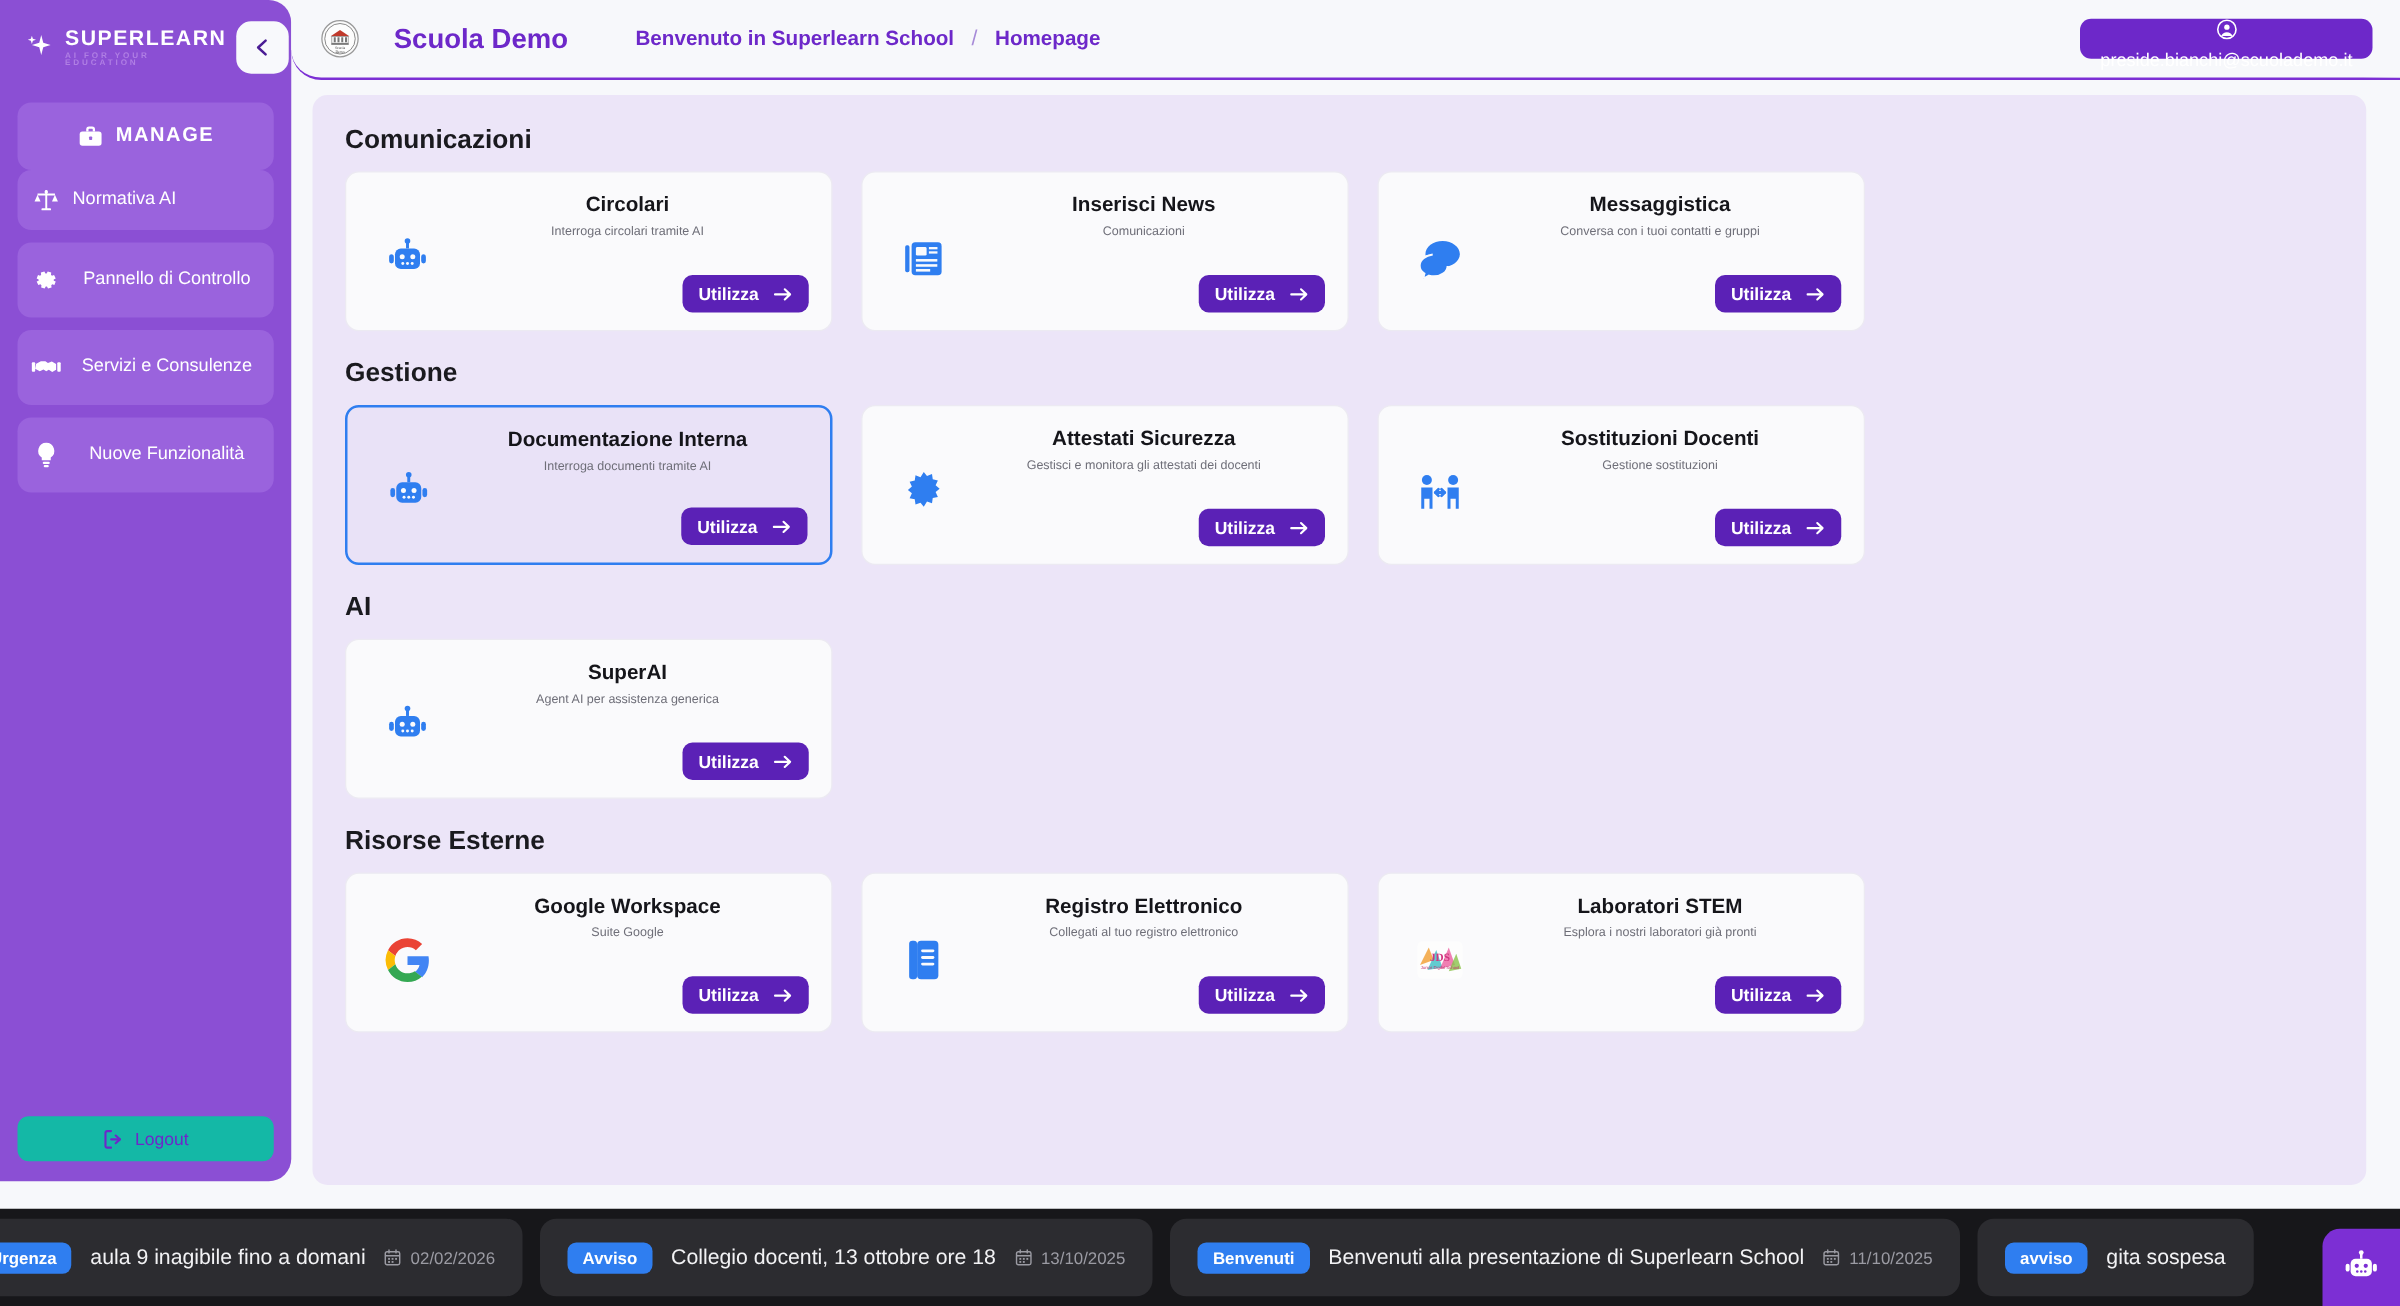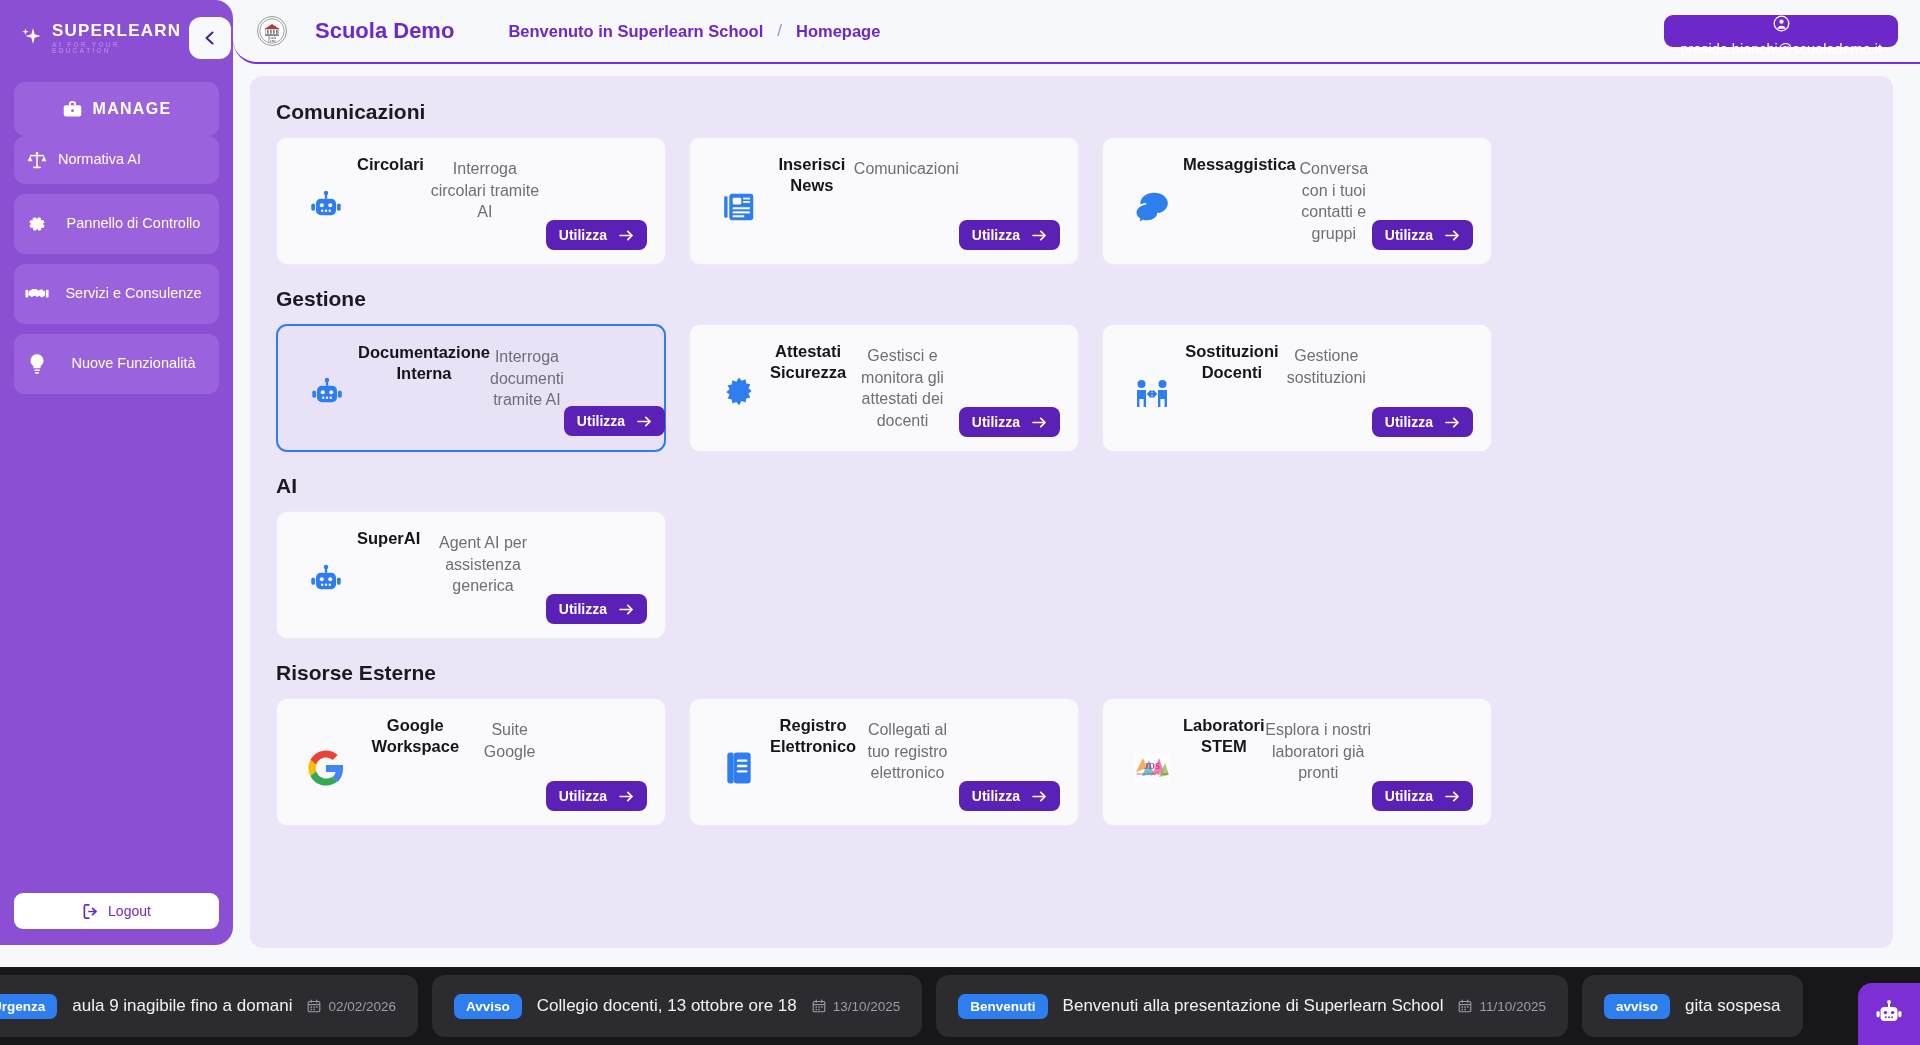--- a/index.html
+++ b/index.html
@@ -52,21 +52,21 @@
   }
   .nav-item.tall { min-height: 60px; }
   .nav-ico { width: 26px; flex: 0 0 26px; display: flex; align-items: center; justify-content: center; }
   .nav-label {
     color: #fff; font-size: 14.5px; flex: 1; text-align: center;
     line-height: 1.35;
   }
   .nav-item.single .nav-label { text-align: left; }
   #logout-btn {
     margin-top: auto; height: 36px;
-    background: #ffffff; border-radius: 9px;
+    background: #14b8a6; border-radius: 9px;
     display: flex; align-items: center; justify-content: center; gap: 9px;
     color: #6d28c9; font-size: 14px; cursor: pointer;
   }
 
   
   #header {
     position: absolute; left: 233px; top: 0; right: 0; height: 64px;
     background: #f7f8fb;
     border-bottom: 2.5px solid #7c2fd4;
     border-bottom-left-radius: 24px;
@@ -114,27 +114,27 @@
   }
   .card.selected {
     background: #e9e2f7;
     border: 2px solid #2f7ef0;
   }
   .card-ico {
     width: 62px; flex: 0 0 62px;
     display: flex; align-items: center; justify-content: center;
     padding-top: 10px;
   }
-  .card-body { flex: 1; display: flex; flex-direction: row; }
+  .card-body { flex: 1; display: flex; flex-direction: column; }
   .card-title {
     font-size: 16.5px; font-weight: bold; color: #15151a;
     text-align: center; line-height: 1.25;
   }
   .card-sub {
-    font-size: 16px; color: #6e6e78; text-align: center;
+    font-size: 10px; color: #6e6e78; text-align: center;
     margin-top: 4px; line-height: 1.35;
   }
   .card-btn-row { margin-top: auto; display: flex; justify-content: flex-end; padding-top: 12px; }
   .card-btn {
     background: #5b21b6; color: #fff;
     border-radius: 8px; height: 30px;
     display: inline-flex; align-items: center; gap: 12px;
     padding: 0 13px; font-size: 14px; font-weight: bold;
     cursor: pointer; border: none;
   }

